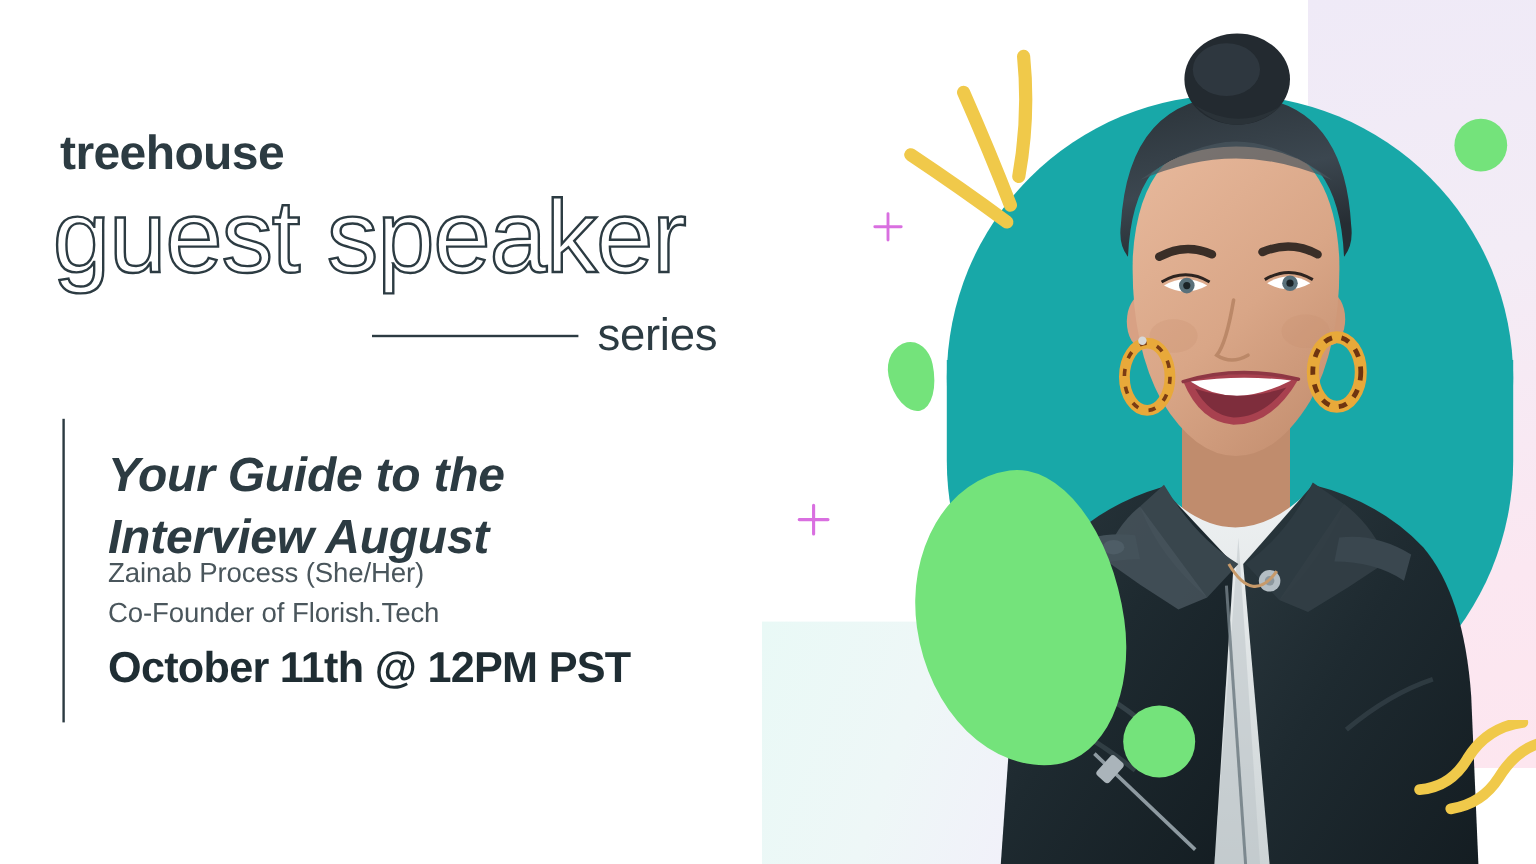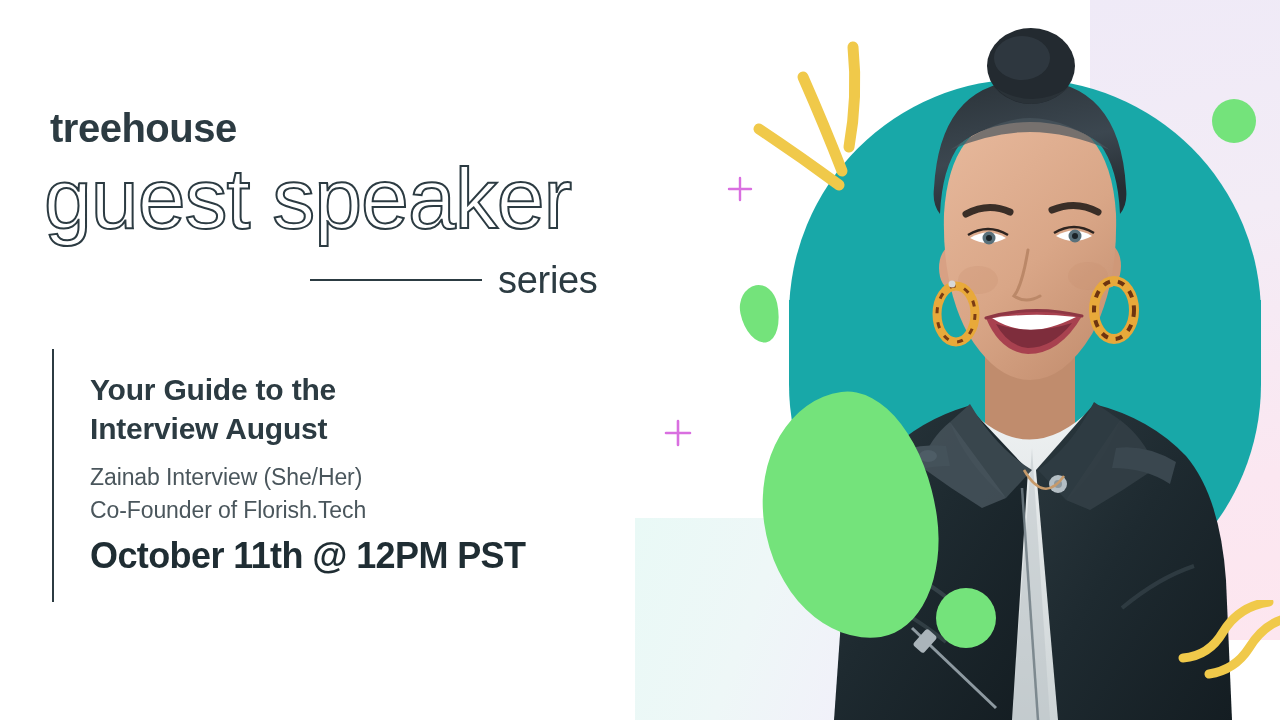--- a/index.html
+++ b/index.html
@@ -112,22 +112,22 @@
     letter-spacing:-0.3px; line-height:1;
   }
 
   #accent-bar {
     position:absolute; left:52px; top:349px;
     width:2px; height:253px; background:#2c3b42;
   }
 
   #talk-title {
     position:absolute; left:90px; top:370px;
-    font-size:30px; font-weight:600; line-height:1.3;
-    color:#2c3b42; letter-spacing:-0.2px;
+    font-size:40px; font-weight:600; line-height:1.3;
+    color:#2c3b42; letter-spacing:-0.2px;font-style:italic;
   }
 
   #speaker-block {
     position:absolute; left:90px; top:461px;
     font-size:23px; font-weight:400; line-height:1.42;
     color:#4a565c; letter-spacing:-0.1px;
   }
 
   #event-datetime {
     position:absolute; left:90px; top:536px;
@@ -301,20 +301,20 @@
     </div>
 
     <div id="accent-bar"></div>
 
     <div id="talk-title">
       <div>Your Guide to the</div>
       <div>Interview August</div>
     </div>
 
     <div id="speaker-block">
-      <div>Zainab Interview (She/Her)</div>
+      <div>Zainab Process (She/Her)</div>
       <div>Co-Founder of Florish.Tech</div>
     </div>
 
     <div id="event-datetime">October 11th @ 12PM PST</div>
   </div>
 
 </div>
 
 </body></html>

